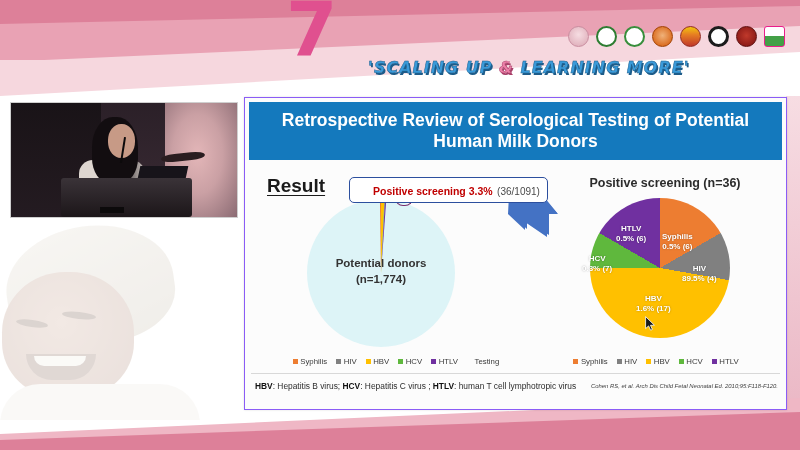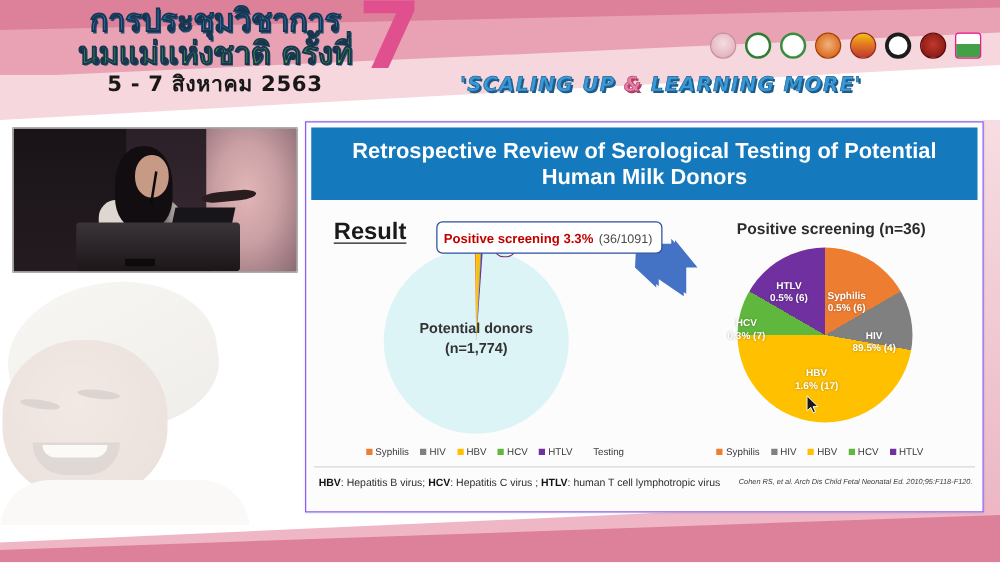--- a/index.html
+++ b/index.html
@@ -182,21 +182,21 @@
   }
 
   #result-label {
     position: absolute; left: 22px; top: 77px;
     font-size: 19px; font-weight: bold; color: #1a1a1a;
     text-decoration: underline; text-underline-offset: 3px;
   }
 
   #callout-box {
     position: absolute; left: 104px; top: 79px;
-    padding: 3px 7px 3px 5px;
+    padding: 3px 7px 3px 23px;
     background: #ffffff;
     border: 1.4px solid #2c4f9e;
     border-radius: 5px;
     white-space: nowrap;
     z-index: 6;
   }
   #callout-main { color: #c00000; font-size: 10.5px; font-weight: bold; }
   #callout-sub { color: #4a4a4a; font-size: 10px; }
   #callout-leader {
     position: absolute; left: 150px; top: 96px; width: 18px; height: 12px;
@@ -287,25 +287,20 @@
 
 <div id="stage">
 
   <div class="band" id="band-top-light"></div>
   <div class="band" id="band-top-mid"></div>
   <div class="band" id="band-top-dark"></div>
   <div class="band" id="band-right-pink"></div>
   <div class="band" id="band-bot-light"></div>
   <div class="band" id="band-bot-dark"></div>
 
-  <div id="thai-title-wrap">
-    <div class="thai-line" id="thai-line-1">การประชุมวิชาการ</div>
-    <div class="thai-line" id="thai-line-2">นมแม่แห่งชาติ ครั้งที่</div>
-    <div id="thai-date">5 - 7 สิงหาคม 2563</div>
-  </div>
 
   <div id="edition-number">7</div>
 
   <div id="tagline">
     <span>'SCALING UP </span><span class="amp">&amp;</span><span> LEARNING MORE'</span>
   </div>
 
   <div id="logo-strip">
     <div class="logo">
       <span class="badge" style="background:radial-gradient(circle at 50% 40%,#f6dde2,#dba6b3);border:1px solid #c98ea0;"></span>

